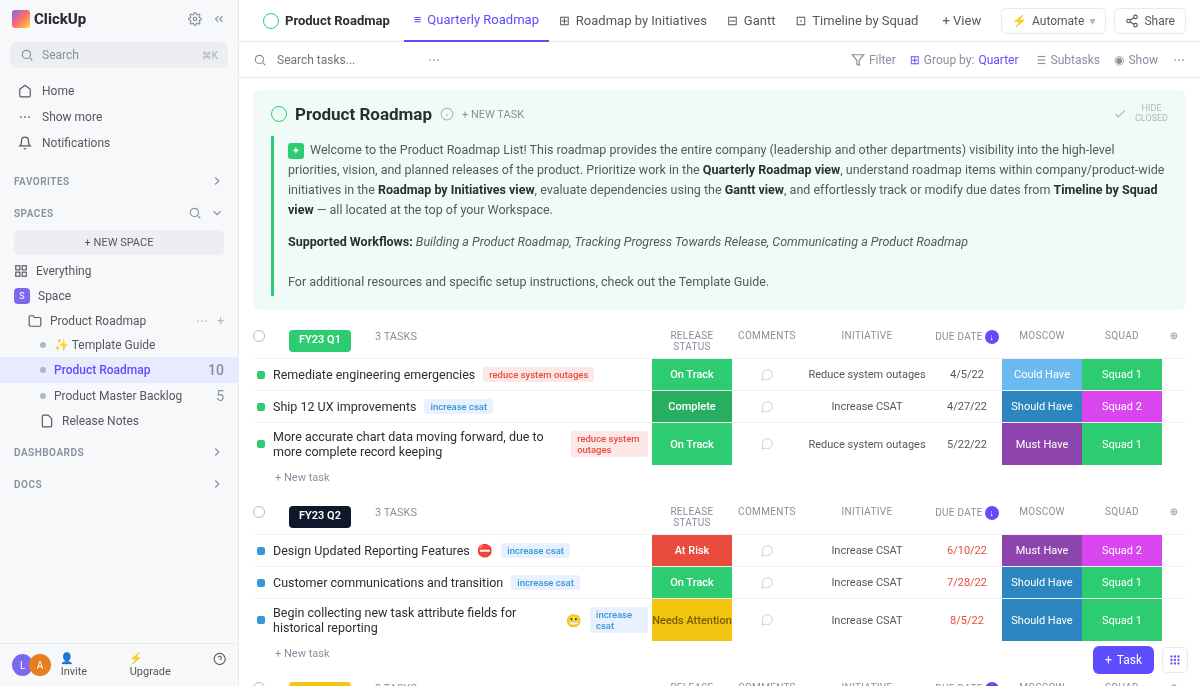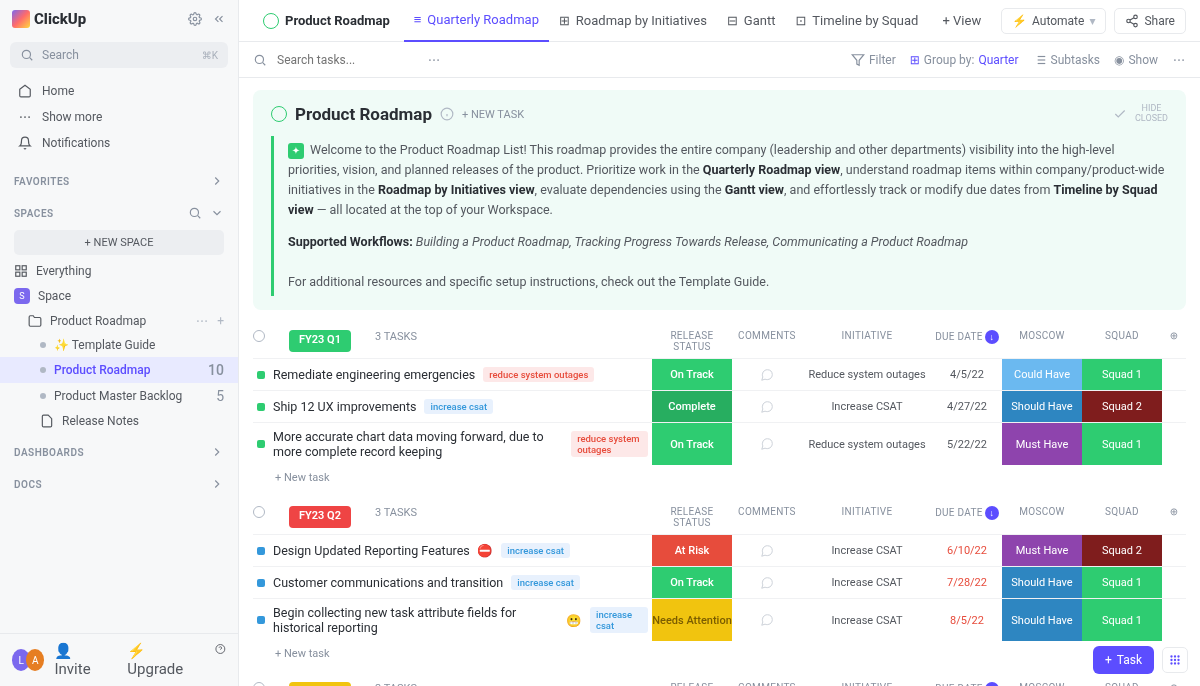--- a/index.html
+++ b/index.html
@@ -18,21 +18,21 @@
 .sb-section .icons{margin-left:auto;display:flex;gap:8px}
 .new-space-btn{margin:4px 14px;padding:6px;text-align:center;background:#eceef1;border-radius:5px;color:#54585f;font-size:11px;cursor:pointer}
 .space-item{display:flex;align-items:center;gap:8px;padding:5px 14px;color:#54585f;cursor:pointer}
 .space-item .badge{margin-left:auto;font-size:14px;color:#87909e}
 .space-item.active{background:#e8eaff;color:#5c4dff;font-weight:500}
 .space-sq{width:16px;height:16px;background:#7b68ee;border-radius:4px;color:#fff;font-size:9px;display:flex;align-items:center;justify-content:center}
 .indent-1{padding-left:28px}
 .indent-2{padding-left:40px}
 .sb-footer{margin-top:auto;border-top:1px solid #e8eaed;padding:8px 12px;display:flex;align-items:center;gap:10px}
 .avatar{width:22px;height:22px;border-radius:50%;background:#7b68ee;color:#fff;display:flex;align-items:center;justify-content:center;font-size:10px}
-.sb-footer .links{margin-left:auto;display:flex;gap:28px;font-size:15px;color:#54585f}
+.sb-footer .links{margin-left:auto;display:flex;gap:28px;font-size:11px;color:#54585f}
 .main{flex:1;display:flex;flex-direction:column;overflow:hidden}
 .tabs-bar{display:flex;align-items:center;border-bottom:1px solid #e8eaed;padding:0 14px;height:42px;gap:4px}
 .tab{display:flex;align-items:center;gap:6px;padding:0 10px;height:42px;color:#54585f;cursor:pointer;font-size:13px}
 .tab.title{font-weight:700;color:#2a2e34}
 .tab.active{color:#5c4dff;border-bottom:2px solid #5c4dff}
 .tabs-right{margin-left:auto;display:flex;align-items:center;gap:8px}
 .btn-light{display:flex;align-items:center;gap:5px;padding:5px 10px;border:1px solid #e8eaed;border-radius:5px;color:#54585f;cursor:pointer;font-size:12px}
 .toolbar{display:flex;align-items:center;padding:6px 14px;gap:10px;border-bottom:1px solid #e8eaed;height:36px;color:#87909e}
 .toolbar input{border:none;outline:none;font-size:12px;color:#54585f;background:transparent;width:140px}
 .toolbar-right{margin-left:auto;display:flex;gap:14px;font-size:12px}
@@ -42,42 +42,42 @@
 .page-header{background:#f0fbf7;border-radius:8px;padding:14px 18px;margin-bottom:14px}
 .page-title-row{display:flex;align-items:center;gap:8px}
 .page-title{font-size:17px;font-weight:700}
 .new-task-link{color:#87909e;font-size:11px}
 .desc-box{margin-top:12px;border-left:3px solid #2ecc71;padding:4px 0 4px 14px;color:#54585f;font-size:12.5px;line-height:1.6}
 .desc-box b{color:#2a2e34}
 .green-sq{display:inline-flex;width:16px;height:16px;background:#2ecc71;border-radius:3px;color:#fff;align-items:center;justify-content:center;font-size:10px;margin-right:6px}
 .group{margin-bottom:10px}
 .group-header{display:flex;padding:6px 0;gap:24px;font-size:11px;color:#87909e}
 .group-pill{padding:3px 10px;border-radius:4px;color:#fff;font-weight:600;font-size:11px}
-.q1{background:#2ecc71}.q2{background:#ef4444}.q3{background:#f1c40f;color:#2a2e34}
+.q1{background:#2ecc71}.q2{background:#0f172a}.q3{background:#f1c40f;color:#2a2e34}
 .task-count{color:#87909e;font-size:11px}
 .col-headers{margin-left:auto;display:flex;gap:0;font-size:10px;color:#87909e;text-transform:uppercase;letter-spacing:.3px}
 .col{text-align:center}
 .c-status{width:80px}.c-comm{width:70px}.c-init{width:130px}.c-due{width:70px}.c-mos{width:80px}.c-squad{width:80px}
 .add-col{width:24px;text-align:center;cursor:pointer}
 .task-row{display:flex;align-items:stretch;border-top:1px solid #f0f1f3;min-height:32px}
 .task-left{flex:1;display:flex;align-items:center;gap:8px;padding:6px 4px;font-size:12.5px;color:#2a2e34}
 .task-sq{width:8px;height:8px;border-radius:2px;flex-shrink:0}
 .tag-pill{font-size:9.5px;padding:2px 6px;border-radius:3px;font-weight:500}
 .tag-red{background:#fde8e8;color:#e74c3c}
 .tag-blue{background:#e8f1fd;color:#3498db}
 .status-cell{width:80px;display:flex;align-items:center;justify-content:center;color:#fff;font-size:11px;font-weight:500}
 .st-ontrack{background:#2ecc71}.st-complete{background:#27ae60}.st-atrisk{background:#e74c3c}.st-attention{background:#f1c40f;color:#7a5c00}
 .comm-cell{width:70px;display:flex;align-items:center;justify-content:center;color:#c5cad2}
 .init-cell{width:130px;display:flex;align-items:center;justify-content:center;font-size:11px;color:#54585f;text-align:center;padding:0 4px}
 .due-cell{width:70px;display:flex;align-items:center;justify-content:center;font-size:11px;color:#54585f}
 .due-cell.overdue{color:#e74c3c}
 .mos-cell{width:80px;display:flex;align-items:center;justify-content:center;font-size:11px;color:#fff}
 .mos-could{background:#6bb9f0}.mos-should{background:#2e86c1}.mos-must{background:#8e44ad}
 .squad-cell{width:80px;display:flex;align-items:center;justify-content:center;font-size:11px;color:#fff}
-.sq1{background:#2ecc71}.sq2{background:#7f1d1d}
+.sq1{background:#2ecc71}.sq2{background:#d946ef}
 .spacer-col{width:24px}
 .new-task-row{padding:6px 4px 6px 22px;color:#87909e;font-size:11px;cursor:pointer}
 .fab{position:fixed;bottom:12px;right:12px;display:flex;gap:8px;align-items:center}
 .fab-btn{background:#5c4dff;color:#fff;padding:7px 12px;border-radius:6px;font-size:12px;display:flex;align-items:center;gap:5px;cursor:pointer}
 .fab-grid{width:26px;height:26px;border:1px solid #e8eaed;border-radius:5px;display:flex;align-items:center;justify-content:center;cursor:pointer;background:#fff}
 .ico{width:14px;height:14px;display:inline-block}
 svg{width:100%;height:100%}
 .circ{width:16px;height:16px;border:1.5px solid #2ecc71;border-radius:50%;flex-shrink:0}
 .circ-sm{width:12px;height:12px;border:1.5px solid #b0b8c4;border-radius:50%;flex-shrink:0}
 .due-badge{width:14px;height:14px;background:#5c4dff;border-radius:50%;display:inline-flex;align-items:center;justify-content:center;color:#fff;font-size:9px;margin-left:2px}

